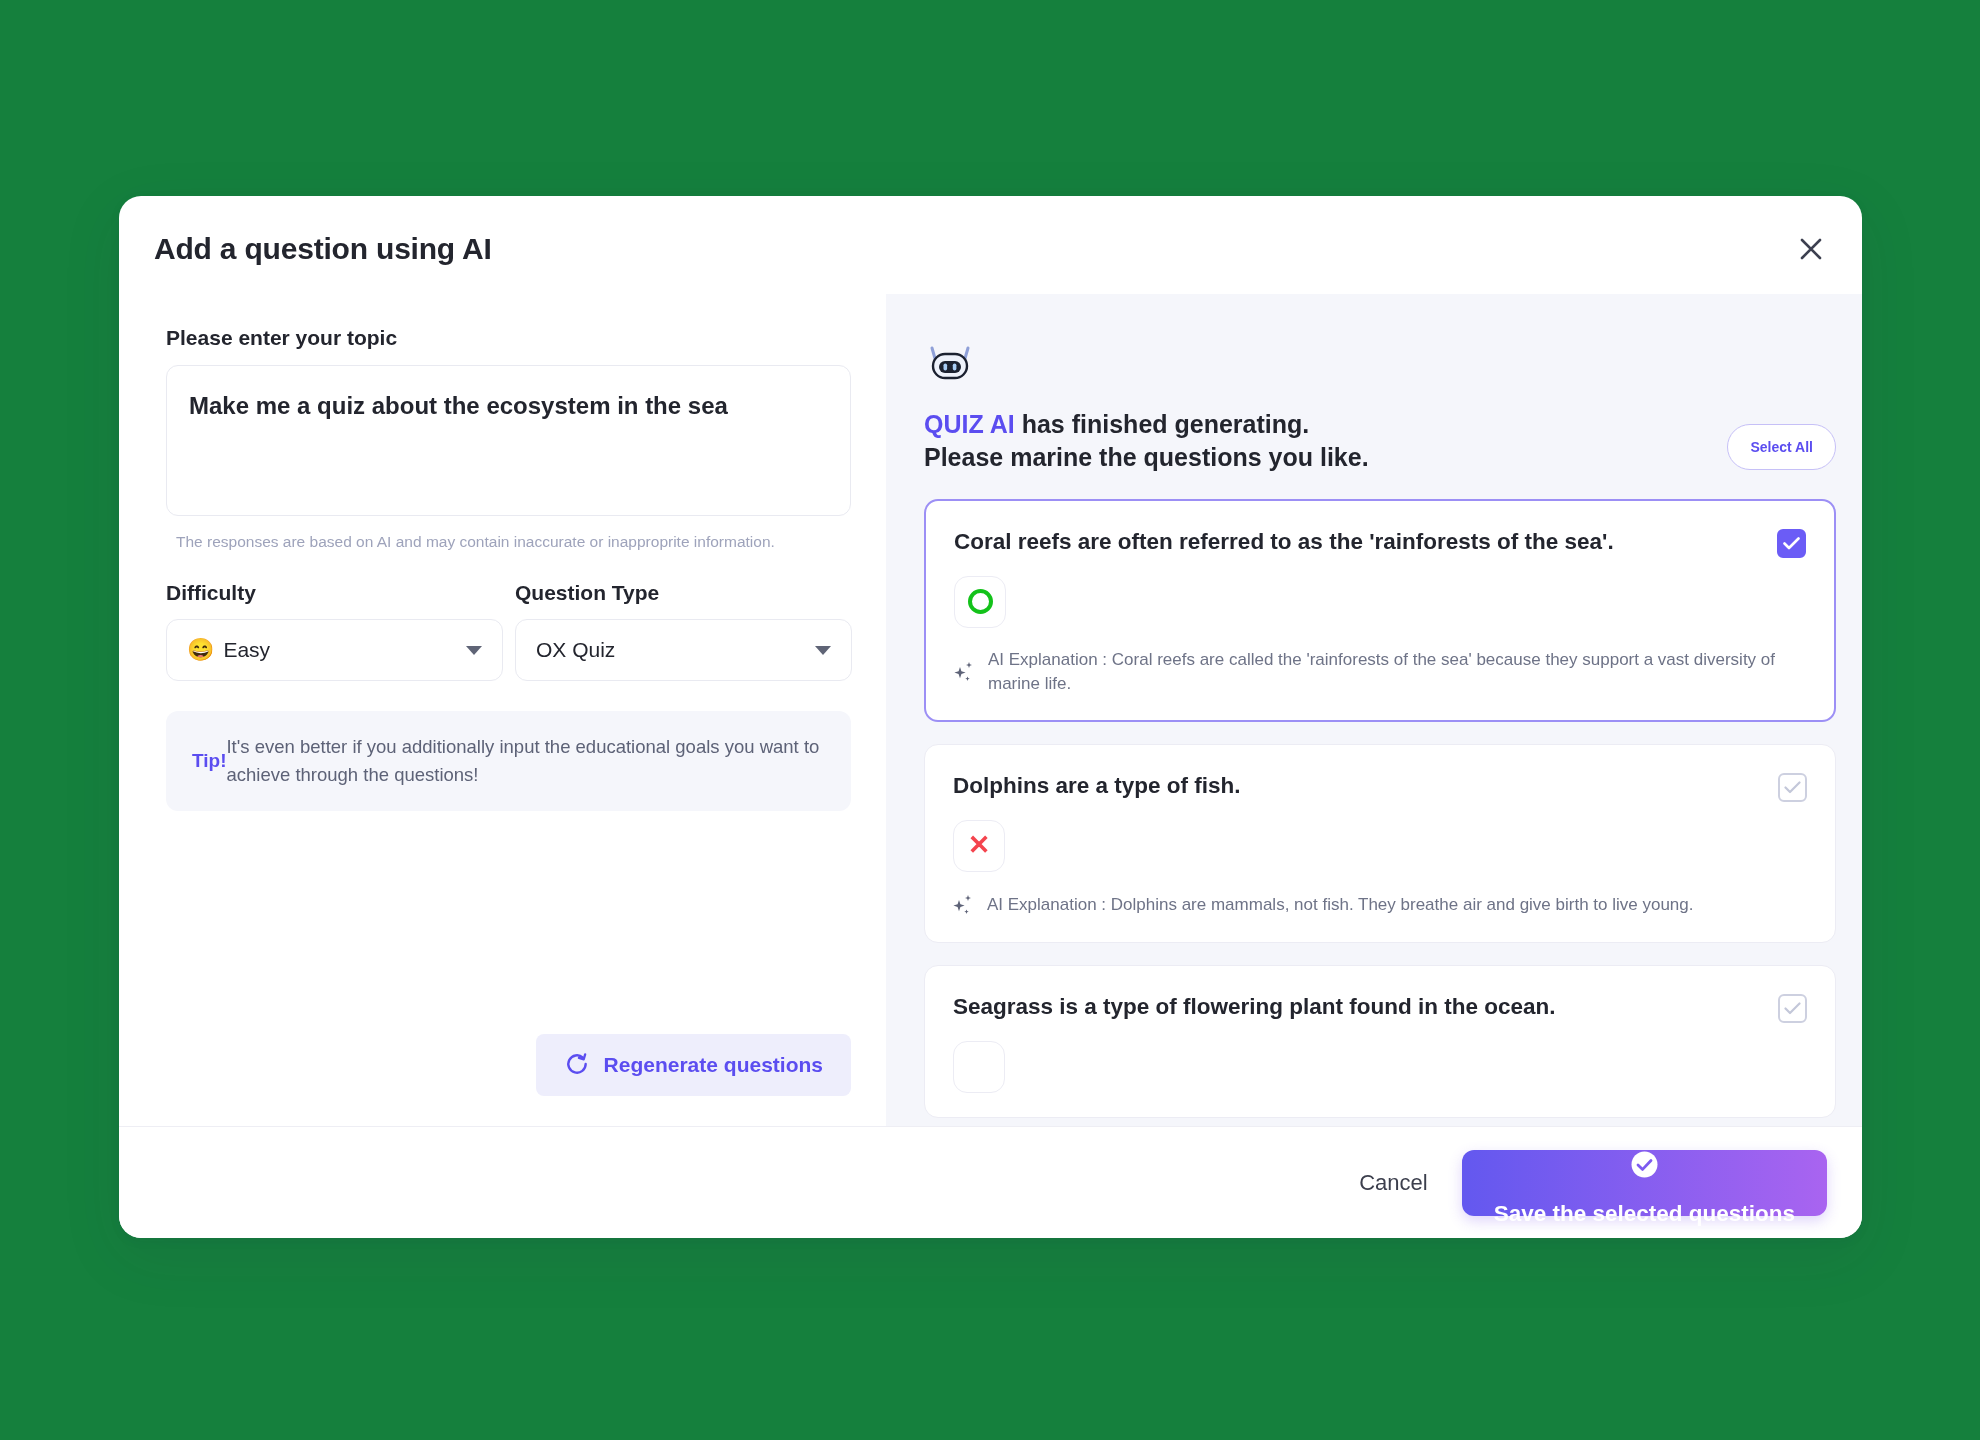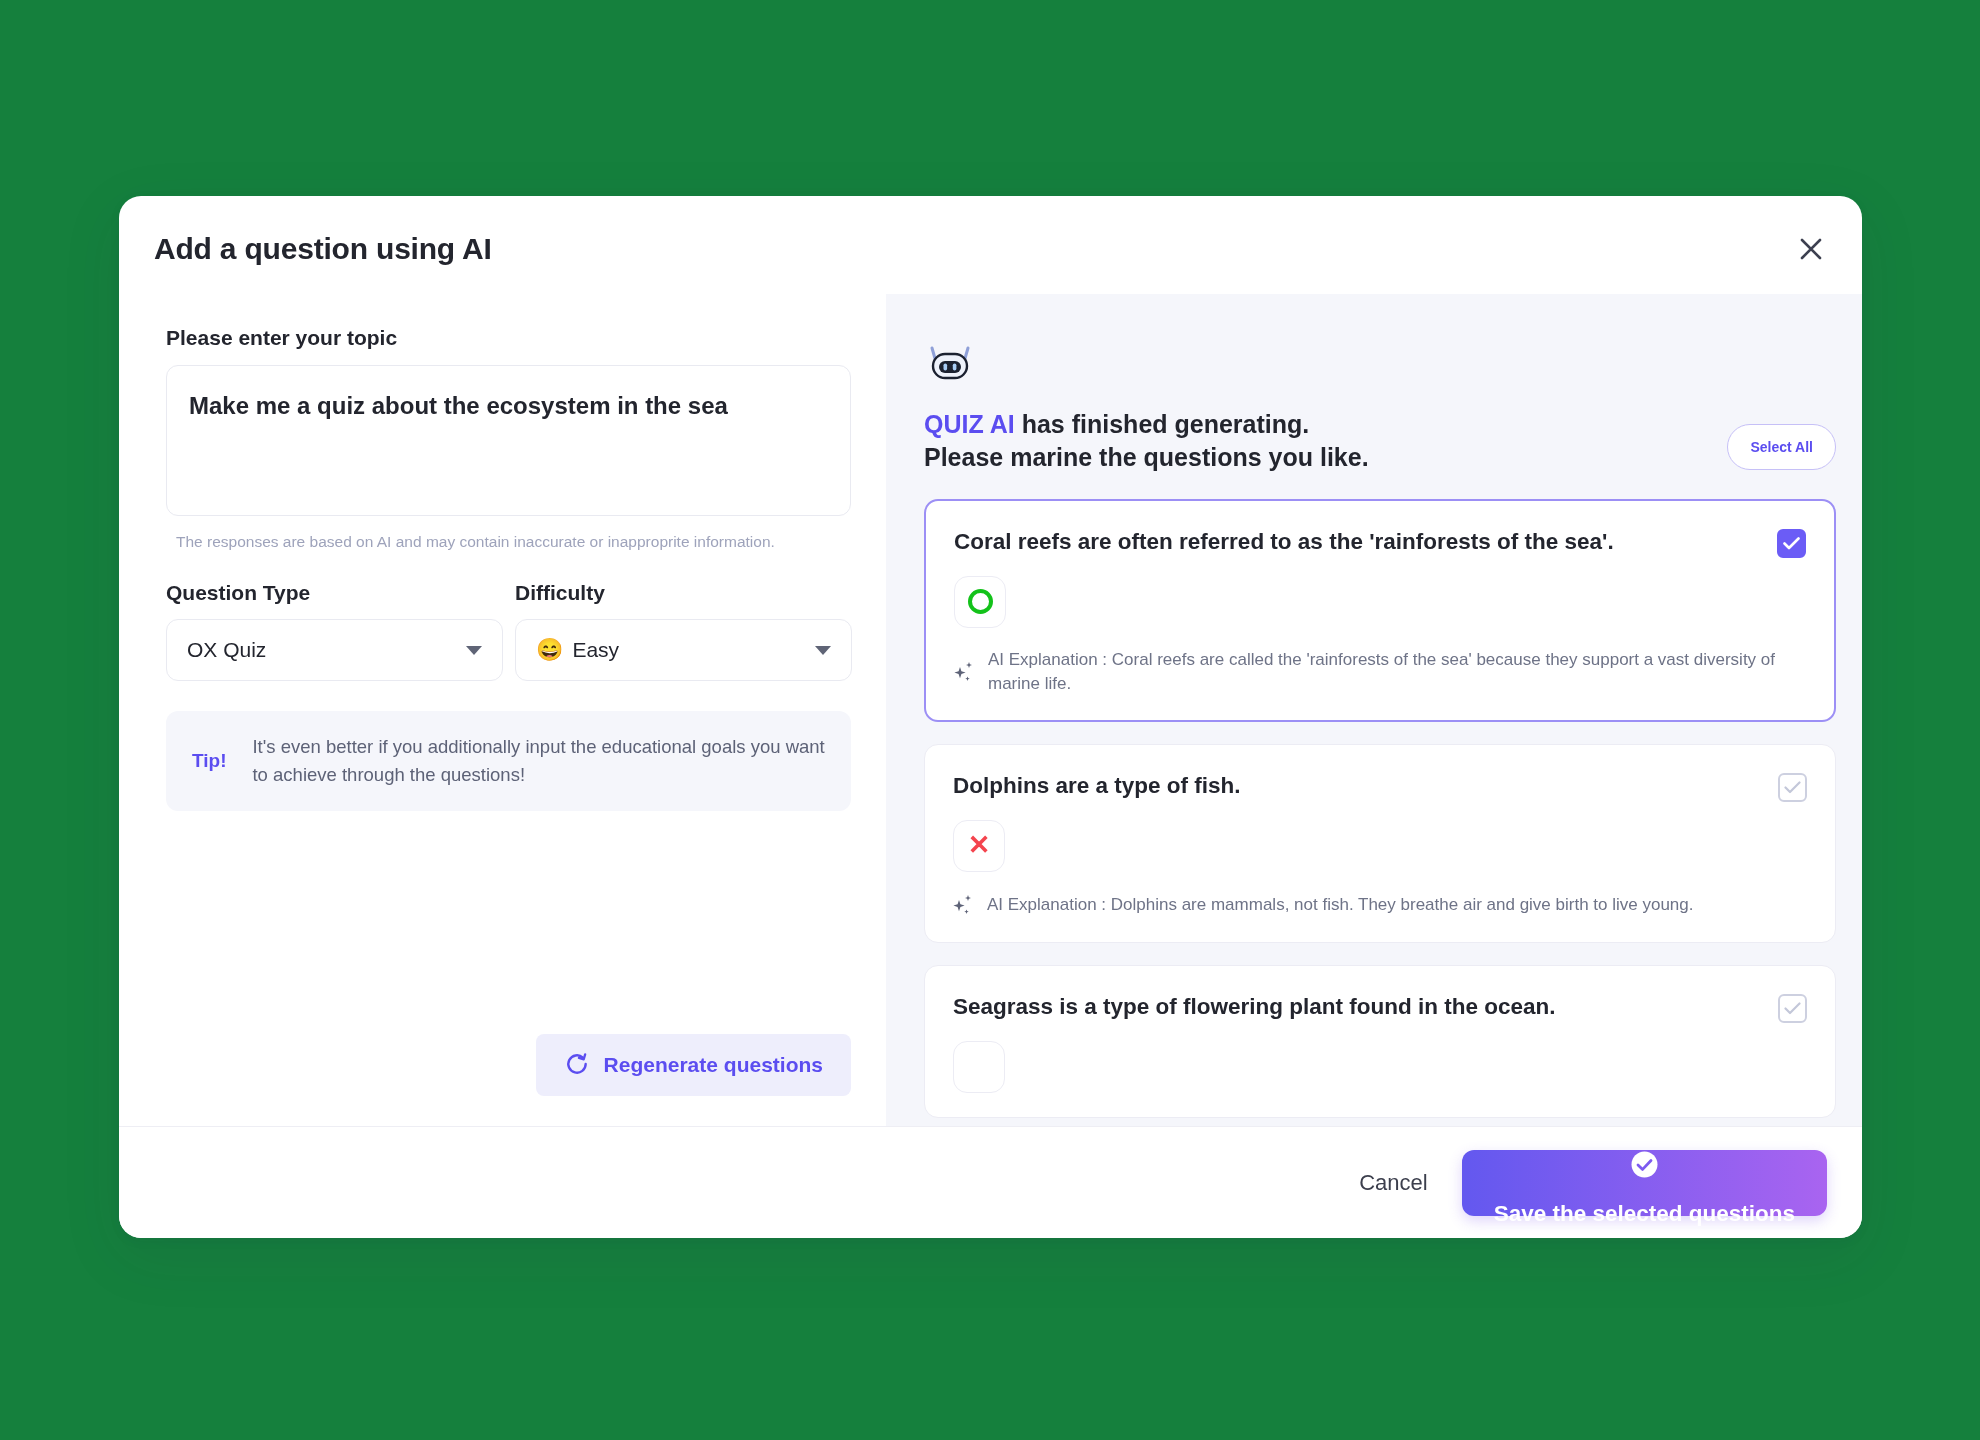--- a/index.html
+++ b/index.html
@@ -148,21 +148,21 @@
     border-top: 9px solid #5f6476;
   }
 
   .tip-box {
     margin-top: 30px;
     width: 685px;
     background: #f5f6fb;
     border-radius: 12px;
     padding: 22px 26px;
     display: flex;
-    gap: 26px;
+    gap: 0;
     align-items: center;
   }
   .tip-label {
     font-size: 19px;
     font-weight: bold;
     color: #5b4df0;
     flex: 0 0 auto;
   }
   .tip-text {
     font-size: 18.5px;
@@ -374,34 +374,34 @@
       <div class="left-pane">
 
         <div class="field-label">Please enter your topic</div>
 
         <textarea class="topic-box" placeholder="Please enter your topic" style="">Make me a quiz about the ecosystem in the sea</textarea>
 
         <div class="disclaimer">The responses are based on AI and may contain inaccurate or inapproprite information.</div>
 
         <div class="row-2">
           <div class="select-group">
-            <div class="field-label">Question Type</div>
-            <div class="select-box">
-              <span class="select-value">OX Quiz</span>
-              <span class="caret"></span>
-            </div>
-          </div>
-
-          <div class="select-group">
             <div class="field-label">Difficulty</div>
             <div class="select-box">
               <span class="select-value">
                 <span class="emoji">😄</span>
                 <span>Easy</span>
               </span>
+              <span class="caret"></span>
+            </div>
+          </div>
+
+          <div class="select-group">
+            <div class="field-label">Question Type</div>
+            <div class="select-box">
+              <span class="select-value">OX Quiz</span>
               <span class="caret"></span>
             </div>
           </div>
         </div>
 
         <div class="tip-box">
           <span class="tip-label">Tip!</span>
           <span class="tip-text">It's even better if you additionally input the educational goals you want to achieve through the questions!</span>
         </div>
 

